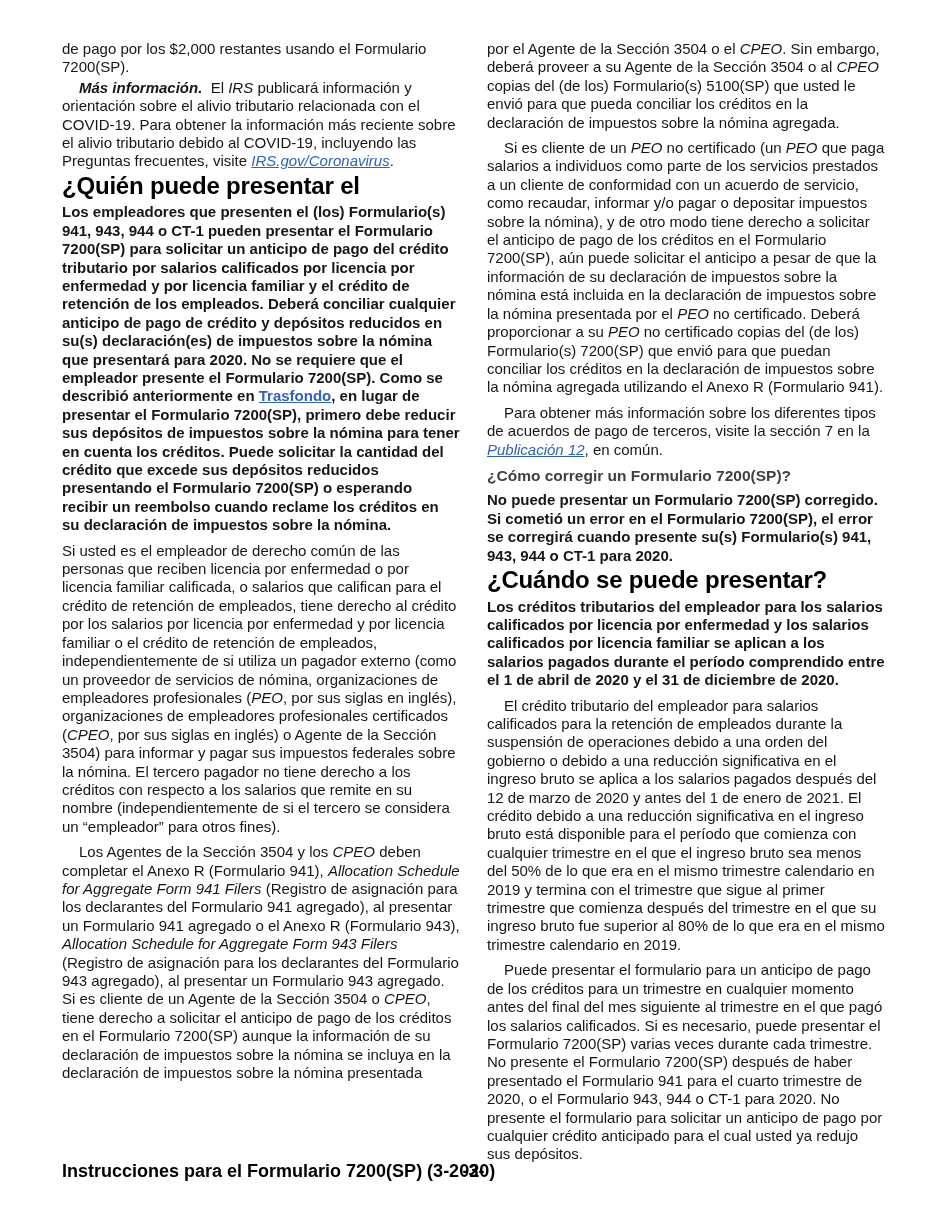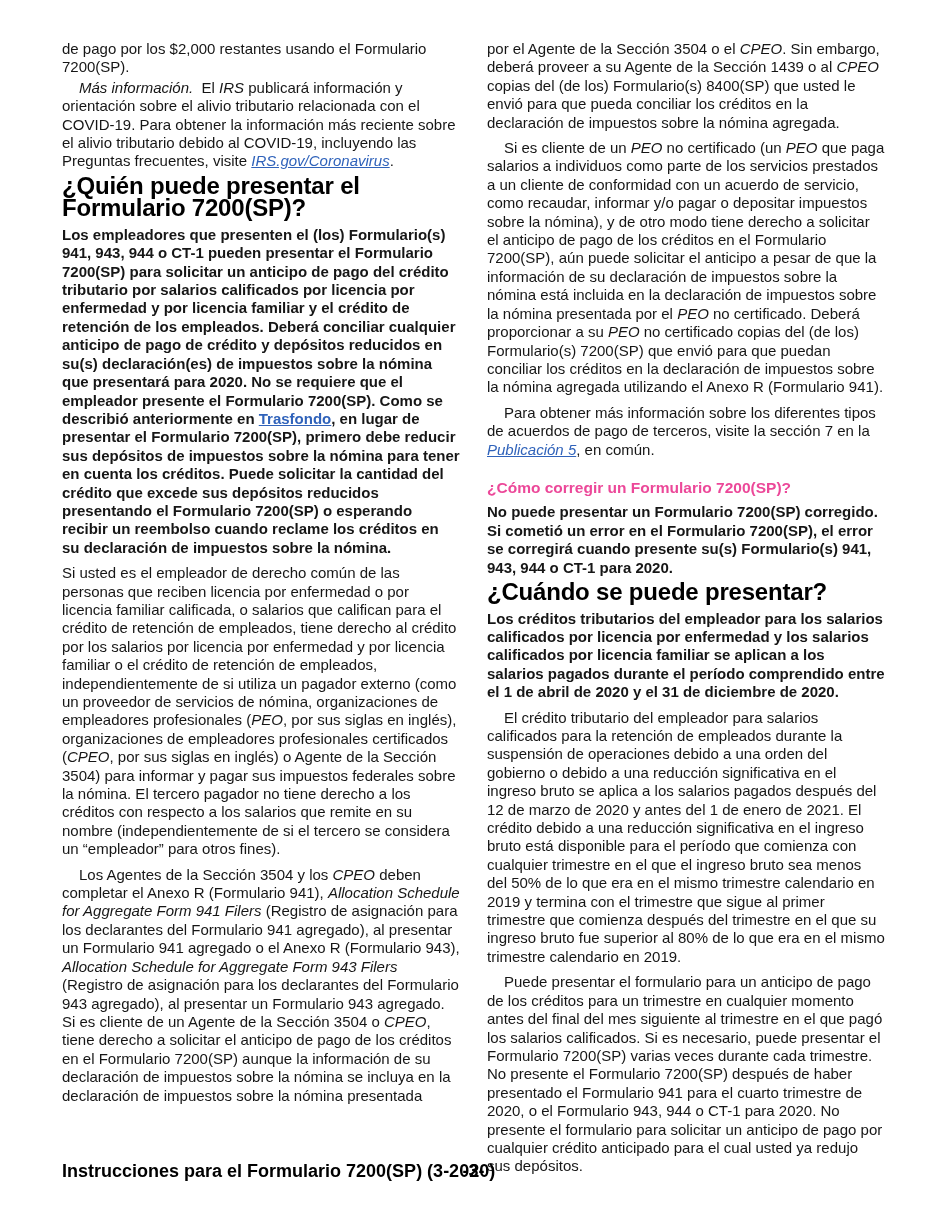--- a/index.html
+++ b/index.html
@@ -26,50 +26,50 @@
   .col > :first-child{margin-top:0;}
   .col h1 + p, .col h2 + p{margin-top:0;font-weight:bold;}
   p.tight{margin-top:2px;}
   p.indent{text-indent:17px;}
   h1{
     font-size:24px;line-height:22.5px;font-weight:bold;
     letter-spacing:-0.2px;margin:4px 0 6px 0;color:#000;
   }
   h2{
     font-size:15.5px;line-height:19.5px;font-weight:bold;
-    margin:19px 0 6px 0;color:#ec4899;
+    margin:7px 0 6px 0;color:#404040;
   }
-  .b{font-weight:normal;}
+  .b{font-weight:bold;}
   .i{font-style:italic;margin-top:44px;}
   a{color:var(--link);text-decoration:underline;cursor:pointer;}
   .footer{
     position:absolute;top:1162px;left:62px;right:65px;
     font-weight:bold;font-size:18px;line-height:18px;color:#000;
   }
   .footer .pagenum{
     position:absolute;left:0;width:100%;text-align:center;font-weight:bold;
   }
 </style>
 </head>
 <body>
 
 <div class="page">
   <div class="cols">
     <div class="col">
         <p><span>de pago por los $2,000 restantes usando el Formulario 7200(SP).</span></p>
         <p class="indent tight"><span class="b i">Más información.</span><span>&nbsp; El </span><span class="i">IRS</span><span> publicará información y orientación sobre el alivio tributario relacionada con el COVID-19. Para obtener la información más reciente sobre el alivio tributario debido al COVID-19, incluyendo las Preguntas frecuentes, visite </span><a href="#" class="i">IRS.gov/Coronavirus</a><span>.</span></p>
-        <h1><span>¿Quién puede presentar el</span><br><span>Formulario 7200(SP)?</span></h1>
+        <h1><span>¿Quién puede presentar el</span><br></h1>
         <p><span>Los empleadores que presenten el (los) Formulario(s) 941, 943, 944 o CT-1 pueden presentar el Formulario 7200(SP) para solicitar un anticipo de pago del crédito tributario por salarios calificados por licencia por enfermedad y por licencia familiar y el crédito de retención de los empleados. Deberá conciliar cualquier anticipo de pago de crédito y depósitos reducidos en su(s) declaración(es) de impuestos sobre la nómina que presentará para 2020. No se requiere que el empleador presente el Formulario 7200(SP). Como se describió anteriormente en </span><a href="#">Trasfondo</a><span>, en lugar de presentar el Formulario 7200(SP), primero debe reducir sus depósitos de impuestos sobre la nómina para tener en cuenta los créditos. Puede solicitar la cantidad del crédito que excede sus depósitos reducidos presentando el Formulario 7200(SP) o esperando recibir un reembolso cuando reclame los créditos en su declaración de impuestos sobre la nómina.</span></p>
         <p><span>Si usted es el empleador de derecho común de las personas que reciben licencia por enfermedad o por licencia familiar calificada, o salarios que califican para el crédito de retención de empleados, tiene derecho al crédito por los salarios por licencia por enfermedad y por licencia familiar o el crédito de retención de empleados, independientemente de si utiliza un pagador externo (como un proveedor de servicios de nómina, organizaciones de empleadores profesionales (</span><span class="i">PEO</span><span>, por sus siglas en inglés), organizaciones de empleadores profesionales certificados (</span><span class="i">CPEO</span><span>, por sus siglas en inglés) o Agente de la Sección 3504) para informar y pagar sus impuestos federales sobre la nómina. El tercero pagador no tiene derecho a los créditos con respecto a los salarios que remite en su nombre (independientemente de si el tercero se considera un “empleador” para otros fines).</span></p>
         <p class="indent"><span>Los Agentes de la Sección 3504 y los </span><span class="i">CPEO</span><span> deben completar el Anexo R (Formulario 941), </span><span class="i">Allocation Schedule for Aggregate Form 941 Filers</span><span> (Registro de asignación para los declarantes del Formulario 941 agregado), al presentar un Formulario 941 agregado o el Anexo R (Formulario 943), </span><span class="i">Allocation Schedule for Aggregate Form 943 Filers</span><span> (Registro de asignación para los declarantes del Formulario 943 agregado), al presentar un Formulario 943 agregado. Si es cliente de un Agente de la Sección 3504 o </span><span class="i">CPEO</span><span>, tiene derecho a solicitar el anticipo de pago de los créditos en el Formulario 7200(SP) aunque la información de su declaración de impuestos sobre la nómina se incluya en la declaración de impuestos sobre la nómina presentada</span></p>
       </div>
     <div class="col">
-        <p><span>por el Agente de la Sección 3504 o el </span><span class="i">CPEO</span><span>. Sin embargo, deberá proveer a su Agente de la Sección 1439 o al </span><span class="i">CPEO</span><span> copias del (de los) Formulario(s) 8400(SP) que usted le envió para que pueda conciliar los créditos en la declaración de impuestos sobre la nómina agregada.</span></p>
+        <p><span>por el Agente de la Sección 3504 o el </span><span class="i">CPEO</span><span>. Sin embargo, deberá proveer a su Agente de la Sección 3504 o al </span><span class="i">CPEO</span><span> copias del (de los) Formulario(s) 5100(SP) que usted le envió para que pueda conciliar los créditos en la declaración de impuestos sobre la nómina agregada.</span></p>
         <p class="indent"><span>Si es cliente de un </span><span class="i">PEO</span><span> no certificado (un </span><span class="i">PEO</span><span> que paga salarios a individuos como parte de los servicios prestados a un cliente de conformidad con un acuerdo de servicio, como recaudar, informar y/o pagar o depositar impuestos sobre la nómina), y de otro modo tiene derecho a solicitar el anticipo de pago de los créditos en el Formulario 7200(SP), aún puede solicitar el anticipo a pesar de que la información de su declaración de impuestos sobre la nómina está incluida en la declaración de impuestos sobre la nómina presentada por el </span><span class="i">PEO</span><span> no certificado. Deberá proporcionar a su </span><span class="i">PEO</span><span> no certificado copias del (de los) Formulario(s) 7200(SP) que envió para que puedan conciliar los créditos en la declaración de impuestos sobre la nómina agregada utilizando el Anexo R (Formulario 941).</span></p>
-        <p class="indent"><span>Para obtener más información sobre los diferentes tipos de acuerdos de pago de terceros, visite la sección 7 en la </span><a href="#" class="i">Publicación 5</a><span>, en común.</span></p>
+        <p class="indent"><span>Para obtener más información sobre los diferentes tipos de acuerdos de pago de terceros, visite la sección 7 en la </span><a href="#" class="i">Publicación 12</a><span>, en común.</span></p>
         <h2><span>¿Cómo corregir un Formulario 7200(SP)?</span></h2>
         <p><span>No puede presentar un Formulario 7200(SP) corregido. Si cometió un error en el Formulario 7200(SP), el error se corregirá cuando presente su(s) Formulario(s) 941, 943, 944 o CT-1 para 2020.</span></p>
         <h1><span>¿Cuándo se puede presentar?</span></h1>
         <p><span>Los créditos tributarios del empleador para los salarios calificados por licencia por enfermedad y los salarios calificados por licencia familiar se aplican a los salarios pagados durante el período comprendido entre el 1 de abril de 2020 y el 31 de diciembre de 2020.</span></p>
         <p class="indent"><span>El crédito tributario del empleador para salarios calificados para la retención de empleados durante la suspensión de operaciones debido a una orden del gobierno o debido a una reducción significativa en el ingreso bruto se aplica a los salarios pagados después del 12 de marzo de 2020 y antes del 1 de enero de 2021. El crédito debido a una reducción significativa en el ingreso bruto está disponible para el período que comienza con cualquier trimestre en el que el ingreso bruto sea menos del 50% de lo que era en el mismo trimestre calendario en 2019 y termina con el trimestre que sigue al primer trimestre que comienza después del trimestre en el que su ingreso bruto fue superior al 80% de lo que era en el mismo trimestre calendario en 2019.</span></p>
         <p class="indent"><span>Puede presentar el formulario para un anticipo de pago de los créditos para un trimestre en cualquier momento antes del final del mes siguiente al trimestre en el que pagó los salarios calificados. Si es necesario, puede presentar el Formulario 7200(SP) varias veces durante cada trimestre. No presente el Formulario 7200(SP) después de haber presentado el Formulario 941 para el cuarto trimestre de 2020, o el Formulario 943, 944 o CT-1 para 2020. No presente el formulario para solicitar un anticipo de pago por cualquier crédito anticipado para el cual usted ya redujo sus depósitos.</span></p>
       </div>
   </div>
   <div class="footer">
     <span>Instrucciones para el Formulario 7200(SP) (3-2020)</span>

